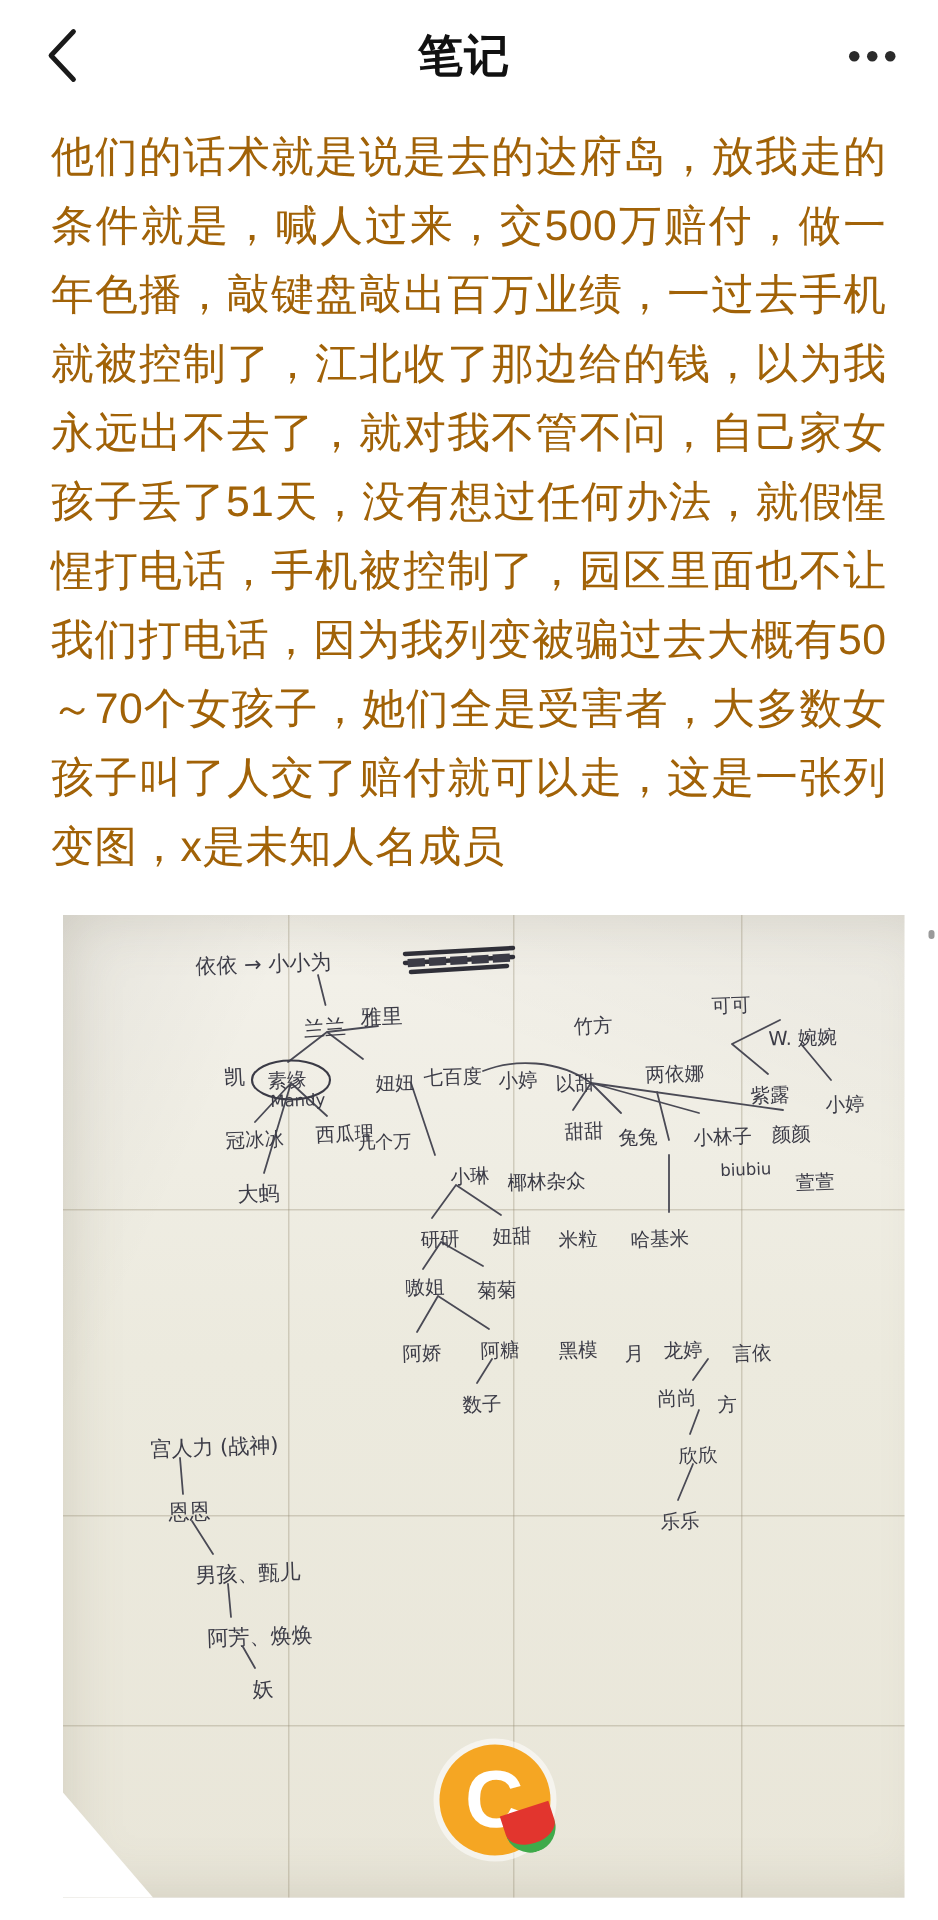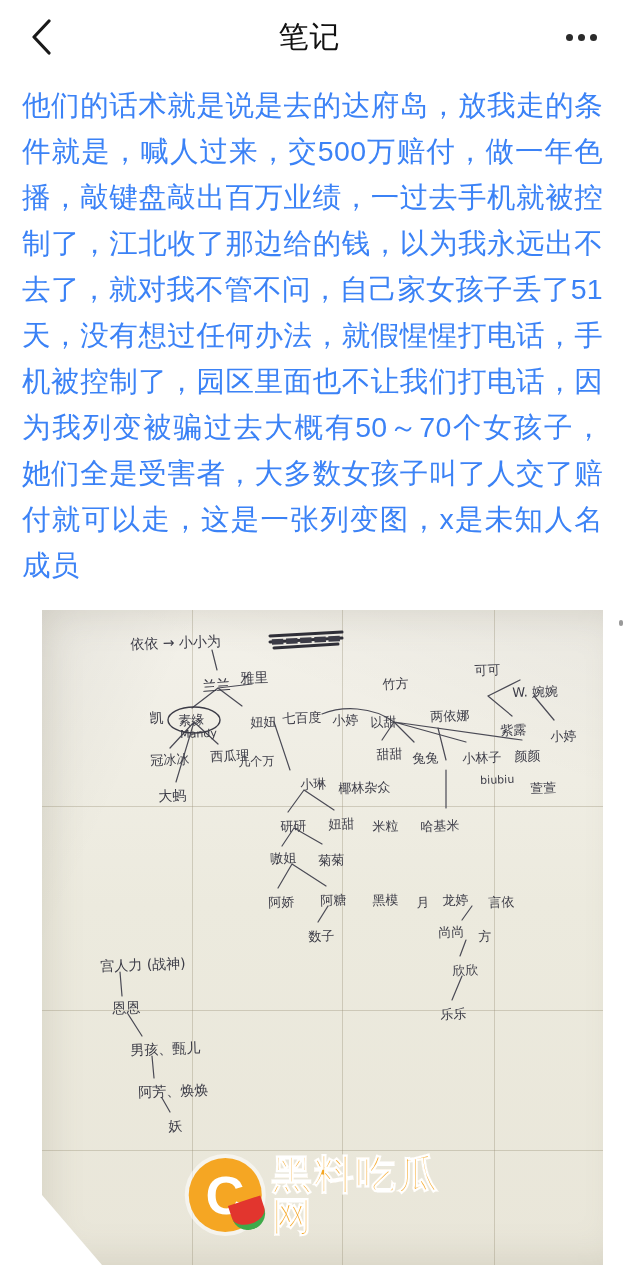--- a/index.html
+++ b/index.html
@@ -30,21 +30,21 @@
     width: 34px;
     height: 34px;
     display: flex;
     align-items: center;
     justify-content: center;
     cursor: pointer;
   }
   .back-btn svg { display: block; }
   .nav-title {
     font-size: 30px;
-    font-weight: normal;
+    font-weight: bold;
     letter-spacing: 1px;
     color: #111;
     flex: 1;
     text-align: center;
   }
   .more-btn {
     width: 40px;
     height: 34px;
     display: flex;
     align-items: center;
@@ -60,24 +60,24 @@
   }
 
   
   .article {
     padding: 0 22px;
     box-sizing: border-box;
   }
   .para {
     font-size: 28.5px;
     line-height: 46px;
-    color: #3b82f6;
+    color: #a16207;
     letter-spacing: 0.3px;
     text-align: justify;
-    margin: 0;
+    margin: 12px;
   }
   .para-top { margin-top: 8px; }
 
   
   .figure {
     margin: 22px 0 0 0;
     position: relative;
     width: 100%;
     height: 660px;
     overflow: hidden;
@@ -301,21 +301,20 @@
           <span class="hw" style="left: 96px; top: 474px; font-size: 14px; transform: rotate(-2deg);">阿芳、焕焕</span>
           <span class="hw" style="left: 126px; top: 508px; font-size: 14px; transform: rotate(-2deg);">妖</span>
         </div>
 
       <div class="watermark">
         <div class="wm-badge">
           <span class="c">C</span>
           <span class="wm-melon"></span>
         </div>
         <div class="wm-text">
-          <span class="wm-title">黑料吃瓜网</span>
         </div>
       </div>
     </div>
   </div>
 
 </div>
 
 <div class="scrollhint"></div>
 
 </body></html>

